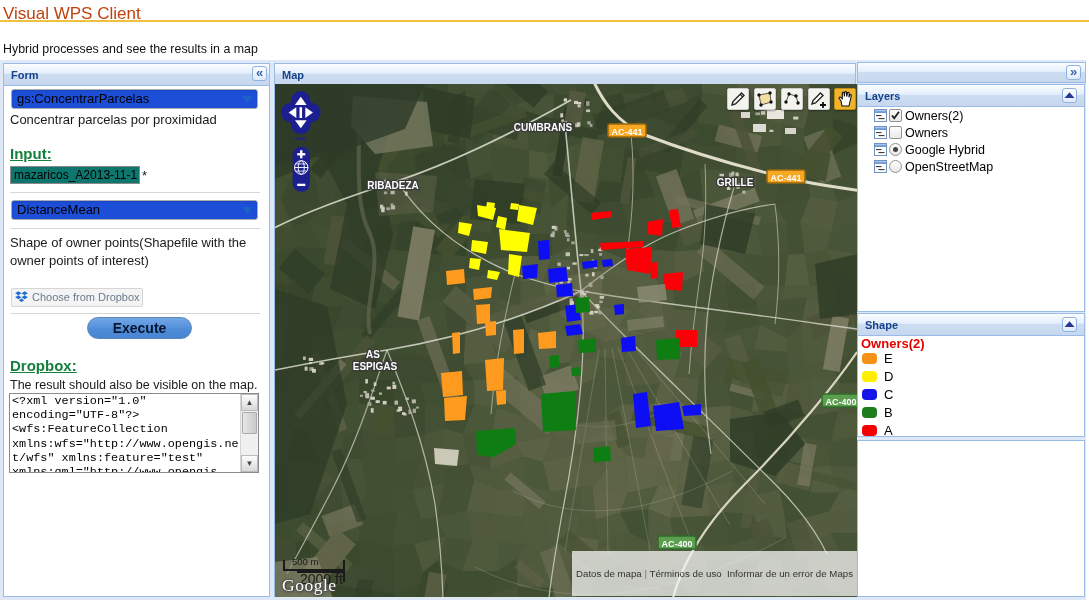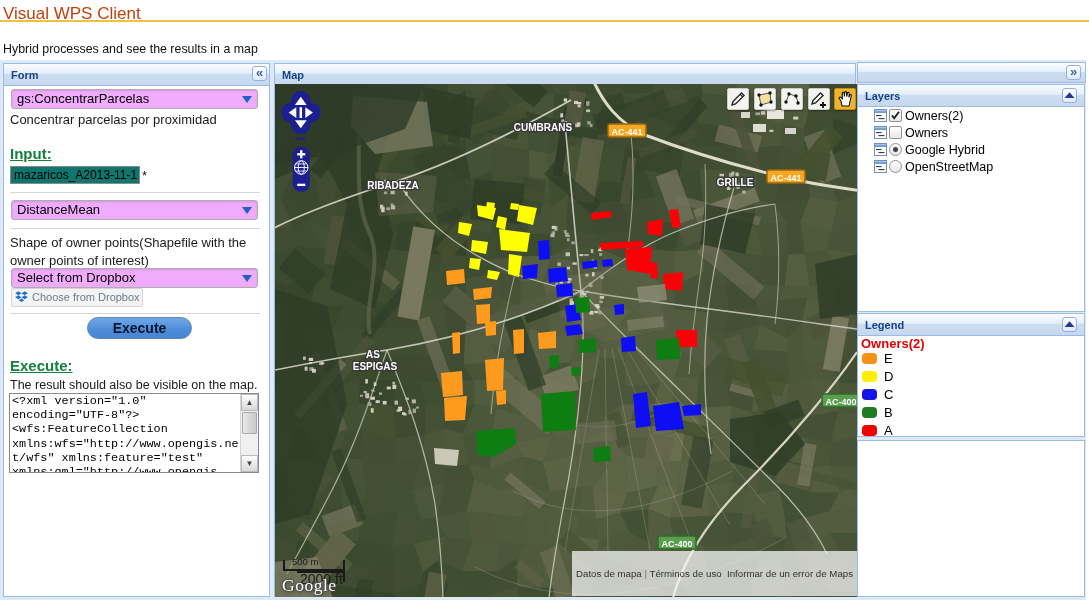--- a/index.html
+++ b/index.html
@@ -3,21 +3,21 @@
 <style>
 html,body{margin:0;padding:0;background:#fff;font-family:"Liberation Sans",sans-serif;}
 #page{position:relative;width:1089px;height:607px;overflow:hidden;}
 .hdr{position:absolute;height:22px;line-height:22px;font-size:11px;font-weight:bold;color:#15428b;
  padding-left:7px;box-sizing:border-box;
  background:linear-gradient(#fbfdff 0%,#e4eefb 45%,#cddef3 46%,#c7d8ee 100%);
  border-bottom:1px solid #99bbe8;}
 .panel{position:absolute;background:#fff;border:1px solid #99bbe8;box-sizing:border-box;}
 .tool{position:absolute;width:15px;height:15px;box-sizing:border-box;border:1px solid #8eb2e2;border-radius:3px;
  background:linear-gradient(#fefefe,#dfeafa);color:#3566a5;font-weight:bold;text-align:center;}
-.combo{position:absolute;height:20px;box-sizing:border-box;border:1px solid #abadb3;border-radius:3px;background:#f0abfc;
+.combo{position:absolute;height:20px;box-sizing:border-box;border:1px solid #abadb3;border-radius:3px;background:#1d4ed8;
  font-size:13px;color:#000;line-height:18px;padding-left:5px;box-shadow:inset 0 1px 2px rgba(0,0,0,0.12);}
 .combo .tri{position:absolute;right:5px;top:6px;width:0;height:0;border-left:5.5px solid transparent;
  border-right:5.5px solid transparent;border-top:7px solid #1e62c8;}
 .ftext{position:absolute;font-size:13px;color:#1a1a1a;}
 .hlink{position:absolute;font-size:15px;color:#15803d;text-decoration:underline;font-weight:bold;}
 .sep{position:absolute;height:1px;background:#d7d7d7;}
 </style></head>
 <body>
 <div id="page">
 <div style="position:absolute;left:3px;top:4px;font-size:17px;color:#c2410c;">Visual WPS Client</div>
@@ -29,35 +29,34 @@
 <div class="tool" style="left:252px;top:66px;font-size:13px;line-height:12px;">«</div>
 <div class="combo" style="left:11px;top:89px;width:247px;">gs:ConcentrarParcelas<span class="tri"></span></div>
 <div class="ftext" style="left:10px;top:112px;">Concentrar parcelas por proximidad</div>
 <div class="hlink" style="left:10px;top:145px;">Input:</div>
 <div style="position:absolute;left:10px;top:166px;width:130px;height:18px;border:1px solid #8a8a8a;background:#0f766e;font-size:12px;line-height:17px;padding-left:3px;box-sizing:border-box;overflow:hidden;">mazaricos_A2013-11-1</div>
 <div class="ftext" style="left:142px;top:168px;">*</div>
 <div class="sep" style="left:10px;top:192px;width:250px;"></div>
 <div class="combo" style="left:11px;top:200px;width:247px;">DistanceMean<span class="tri"></span></div>
 <div class="sep" style="left:10px;top:228px;width:250px;"></div>
 <div class="ftext" style="left:10px;top:234px;width:250px;line-height:18px;">Shape of owner points(Shapefile with the owner points of interest)</div>
-<div class="combo" style="left:11px;top:268px;width:247px;">Select from Dropbox<span class="tri"></span></div>
 <div style="position:absolute;left:11px;top:288px;width:130px;height:17px;border:1px solid #d5d5d5;background:#f4f4f4;border-radius:2px;font-size:11px;color:#6b7c8d;line-height:16px;">
 <svg width="13" height="12" viewBox="0 0 13 12" style="position:absolute;left:3px;top:2px;">
 <path d="M3.3,0.3 L6.5,2.3 L3.3,4.3 L0.2,2.3 Z" fill="#1f6fd0"></path>
 <path d="M9.7,0.3 L12.8,2.3 L9.7,4.3 L6.5,2.3 Z" fill="#1f6fd0"></path>
 <path d="M3.3,4.3 L6.5,6.3 L3.3,8.3 L0.2,6.3 Z" fill="#1f6fd0"></path>
 <path d="M9.7,4.3 L12.8,6.3 L9.7,8.3 L6.5,6.3 Z" fill="#1f6fd0"></path>
 <path d="M3.8,9.2 L6.5,7.5 L9.2,9.2 L6.5,11 Z" fill="#1f6fd0"></path>
 </svg>
 <span style="margin-left:20px;">Choose from Dropbox</span></div>
 <div class="sep" style="left:10px;top:313px;width:250px;"></div>
 <div style="position:absolute;left:87px;top:317px;width:105px;height:22px;border-radius:11px;
  background:linear-gradient(#72a7e6,#4e8cd8 60%,#4685d2);border:1px solid #5f87b8;box-sizing:border-box;
  text-align:center;font-size:14px;font-weight:bold;color:#071530;line-height:20px;">Execute</div>
-<div class="hlink" style="left:10px;top:357px;">Execute:</div>
+<div class="hlink" style="left:10px;top:357px;">Dropbox:</div>
 <div class="ftext" style="left:10px;top:378px;font-size:12.5px;">The result should also be visible on the map.</div>
 <div style="position:absolute;left:9px;top:393px;width:250px;height:80px;border:1px solid #8a8a8a;background:#fff;box-sizing:border-box;overflow:hidden;">
 <div style="position:absolute;left:2px;top:0px;width:236px;font-family:'Liberation Mono',monospace;font-size:11.8px;line-height:14.2px;color:#000;white-space:pre-wrap;word-break:break-all;">&lt;?xml version="1.0"
 encoding="UTF-8"?&gt;
 &lt;wfs:FeatureCollection
 xmlns:wfs="http://www.opengis.ne
 t/wfs" xmlns:feature="test"
 xmlns:gml="http://www.opengis</div>
 <div style="position:absolute;right:0;top:0;width:17px;height:78px;background:#f0f0f0;border-left:1px solid #d5d5d5;">
 <div style="position:absolute;top:0;left:0;width:17px;height:17px;background:linear-gradient(#fdfdfd,#d8d8d8);border:1px solid #bbb;box-sizing:border-box;text-align:center;font-size:8px;line-height:15px;color:#444;">▲</div>
@@ -1045,21 +1044,21 @@
 <rect x="0.5" y="0.5" width="12" height="12" fill="#fdfdfd" stroke="#7291bd" stroke-width="1"></rect>
 <rect x="1" y="1" width="11" height="3" fill="#6b9bd8"></rect>
 <rect x="1" y="1" width="11" height="1.2" fill="#a8c6ec"></rect>
 <rect x="2" y="6" width="5.5" height="1.1" fill="#3c3c3c"></rect>
 <rect x="4.5" y="9" width="6" height="1.1" fill="#3c3c3c"></rect>
 </svg>
       <span style="position:absolute;left:15px;top:1px;width:13px;height:13px;border:1px solid #919191;border-radius:50%;background:linear-gradient(#fff,#e6e6e6);box-sizing:border-box;"></span>
       <span style="position:absolute;left:31px;top:1px;">OpenStreetMap</span>
     </div>
 <div class="panel" style="left:857px;top:313px;width:228px;height:124px;"></div>
-<div class="hdr" style="left:858px;top:314px;width:226px;">Legend</div>
+<div class="hdr" style="left:858px;top:314px;width:226px;">Shape</div>
 <div class="tool" style="left:1062px;top:317px;">
       <svg width="13" height="13" viewBox="0 0 13 13" style="position:absolute;left:0;top:0">
         <path d="M6.5,3.2 L11.5,9 L1.5,9 Z" fill="#2a3791"></path>
       </svg>
     </div>
 <div style="position:absolute;left:861px;top:336px;font-size:13px;font-weight:bold;color:#e60000;">Owners(2)</div>
 <div style="position:absolute;left:862px;top:353px;width:15px;height:11px;border-radius:4px;background:#f59114;"></div>
 <div style="position:absolute;left:884px;top:351px;font-size:13px;color:#000;">E</div>
 <div style="position:absolute;left:862px;top:371px;width:15px;height:11px;border-radius:4px;background:#ffee00;"></div>
 <div style="position:absolute;left:884px;top:369px;font-size:13px;color:#000;">D</div>

